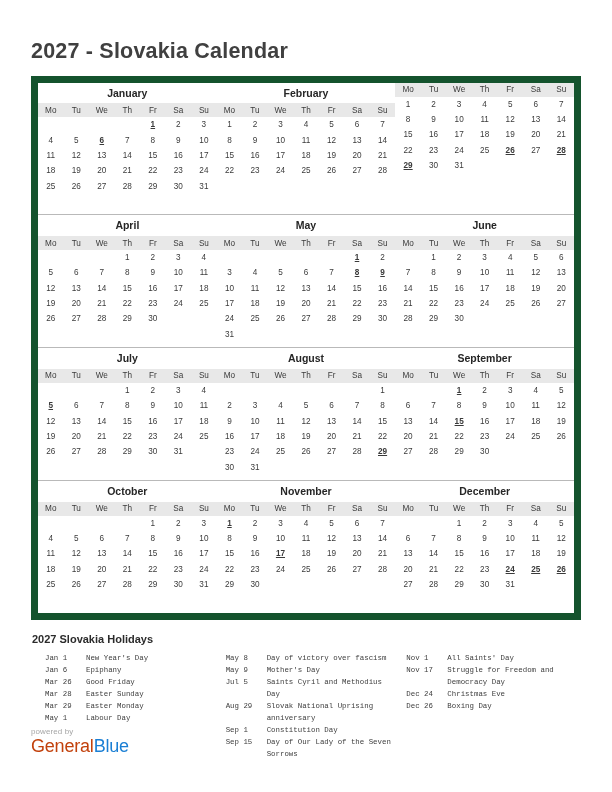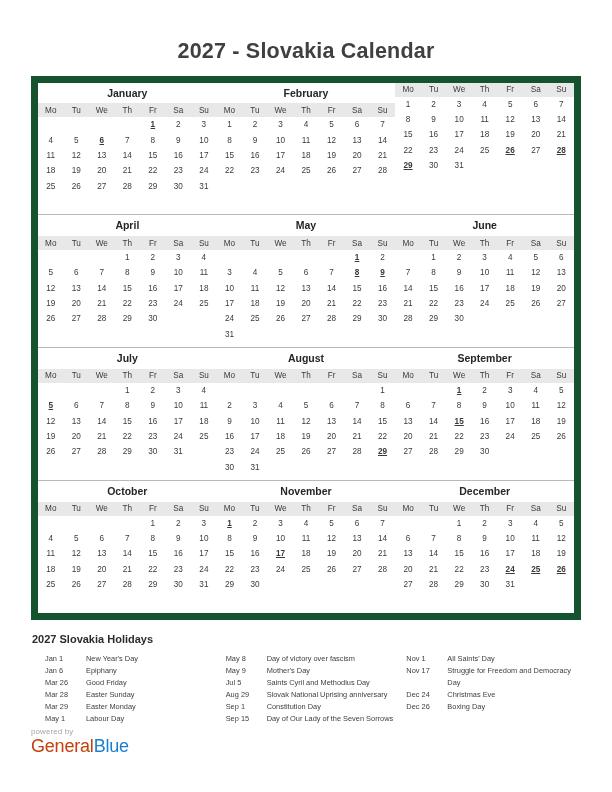--- a/index.html
+++ b/index.html
@@ -16,21 +16,21 @@
     overflow: hidden;
   }
   .page {
     width: 612px;
     height: 792px;
     box-sizing: border-box;
     padding: 0 31px;
     position: relative;
   }
   .title {
-    text-align: center;
+    text-align: left;
     font-size: 21.5px;
     font-weight: bold;
     color: #404040;
     letter-spacing: 0.2px;
     padding-top: 40px;
     padding-bottom: 12px;
     line-height: 1.1;
   }
   
   .calendar {
@@ -97,20 +97,21 @@
   }
   .holiday-cols {
     display: flex;
     width: 550px;
   }
   .hcol {
     flex: 1 1 0;
     min-width: 0;
     padding-right: 4px;
     box-sizing: border-box;
+    font-family: Liberation Mono, monospace;
   }
   .hcol:nth-child(1) { padding-left: 14px; }
   .hcol:nth-child(2) { padding-left: 6px; }
   .hcol:nth-child(3) { padding-left: 6px; }
   .hitem {
     display: flex;
     font-size: 7.4px;
     color: #3d3d3d;
     line-height: 1.62;
     align-items: flex-start;

